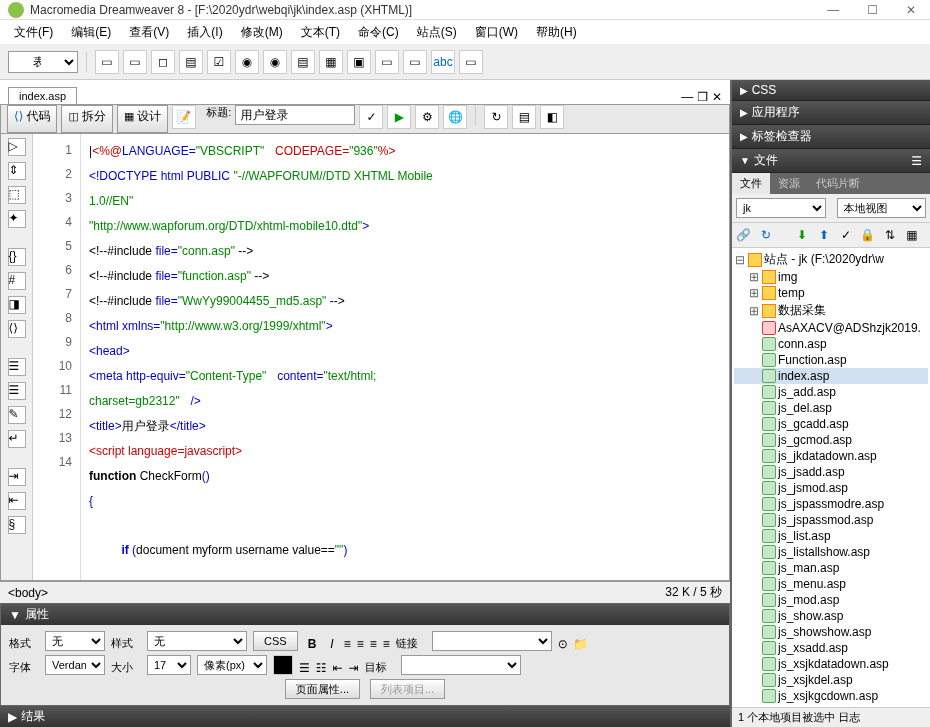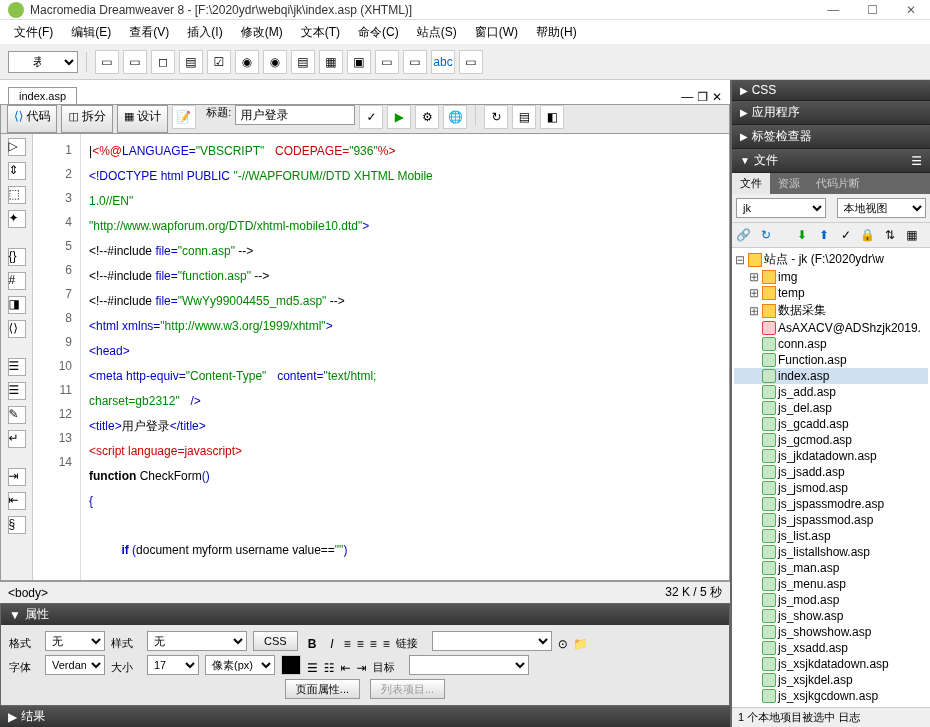--- a/index.html
+++ b/index.html
@@ -221,21 +221,21 @@
           <span>≡</span>
           <label>链接</label>
           <select class="p-select" style="width:120px"><option></option></select>
           <span>⊙</span>
           <span>📁</span>
         </div>
         <div class="props-row">
           <label>字体</label>
           <select class="p-select" style="width:60px"><option>Verdana,</option></select>
           <label>大小</label>
-          <select class="p-select" style="width:52px"><option>17</option></select>
+          <select class="p-select" style="width:44px"><option>17</option></select>
           <select class="p-select" style="width:70px"><option>像素(px)</option></select>
           <span class="tb-btn" style="width:20px;height:20px;background:#000"></span>
           <span>☰</span>
           <span>☷</span>
           <span>⇤</span>
           <span>⇥</span>
           <label>目标</label>
           <select class="p-select" style="width:120px"><option></option></select>
         </div>
         <div class="props-row" style="justify-content:center;gap:10px">

